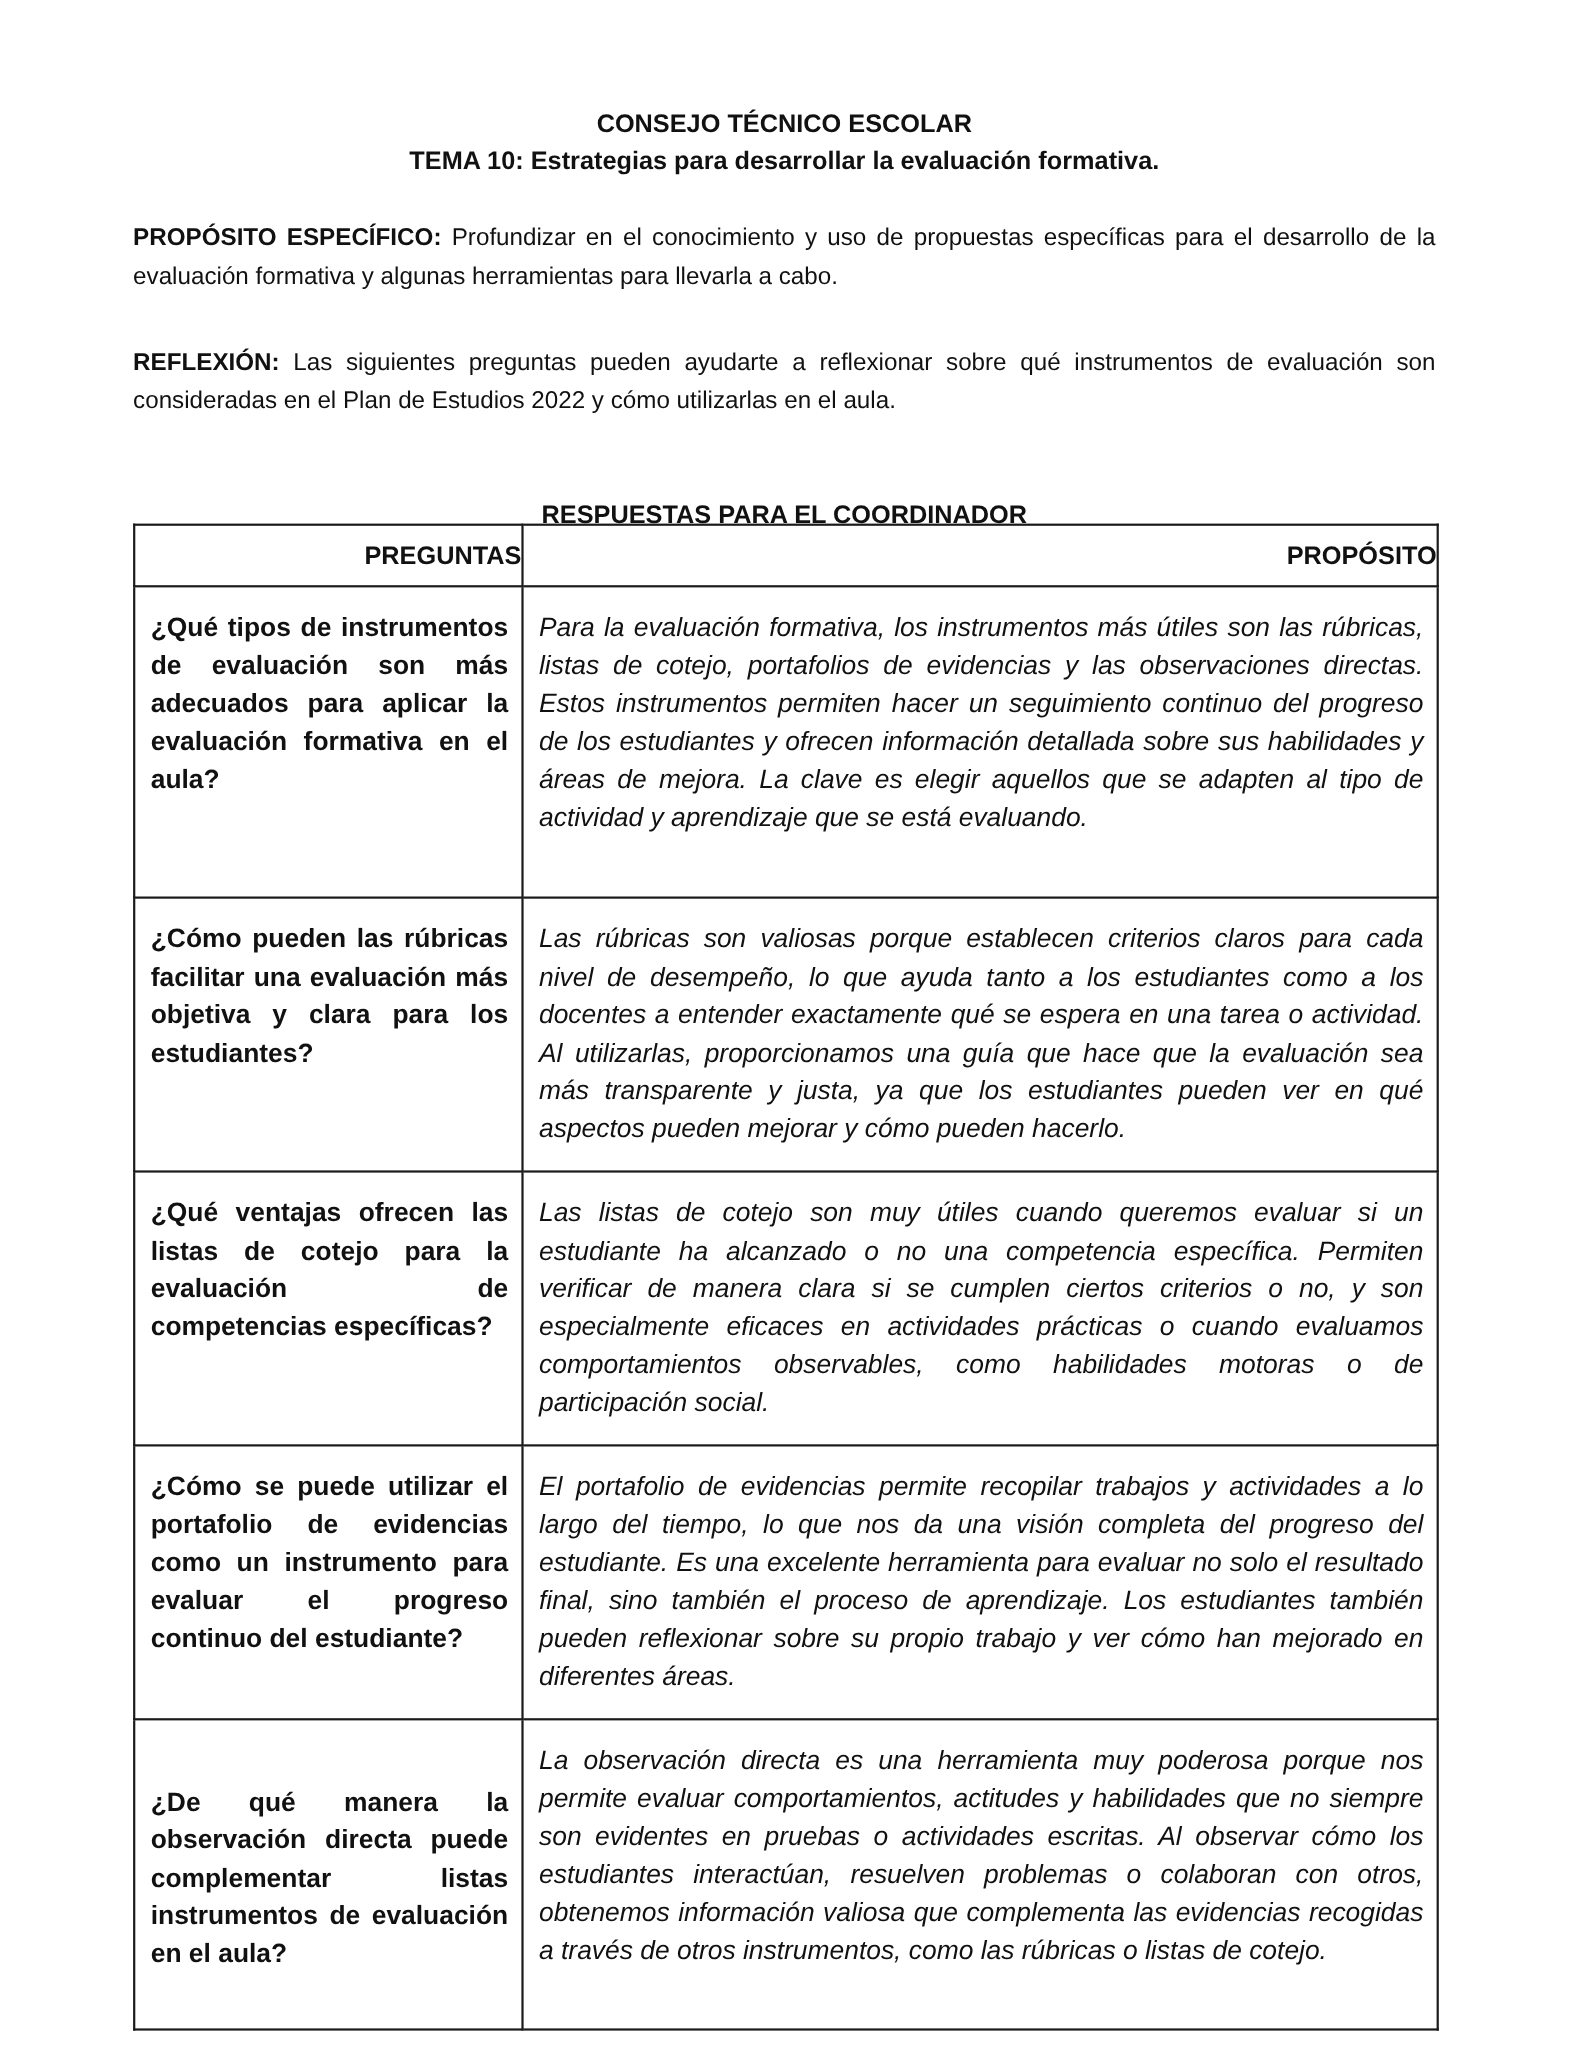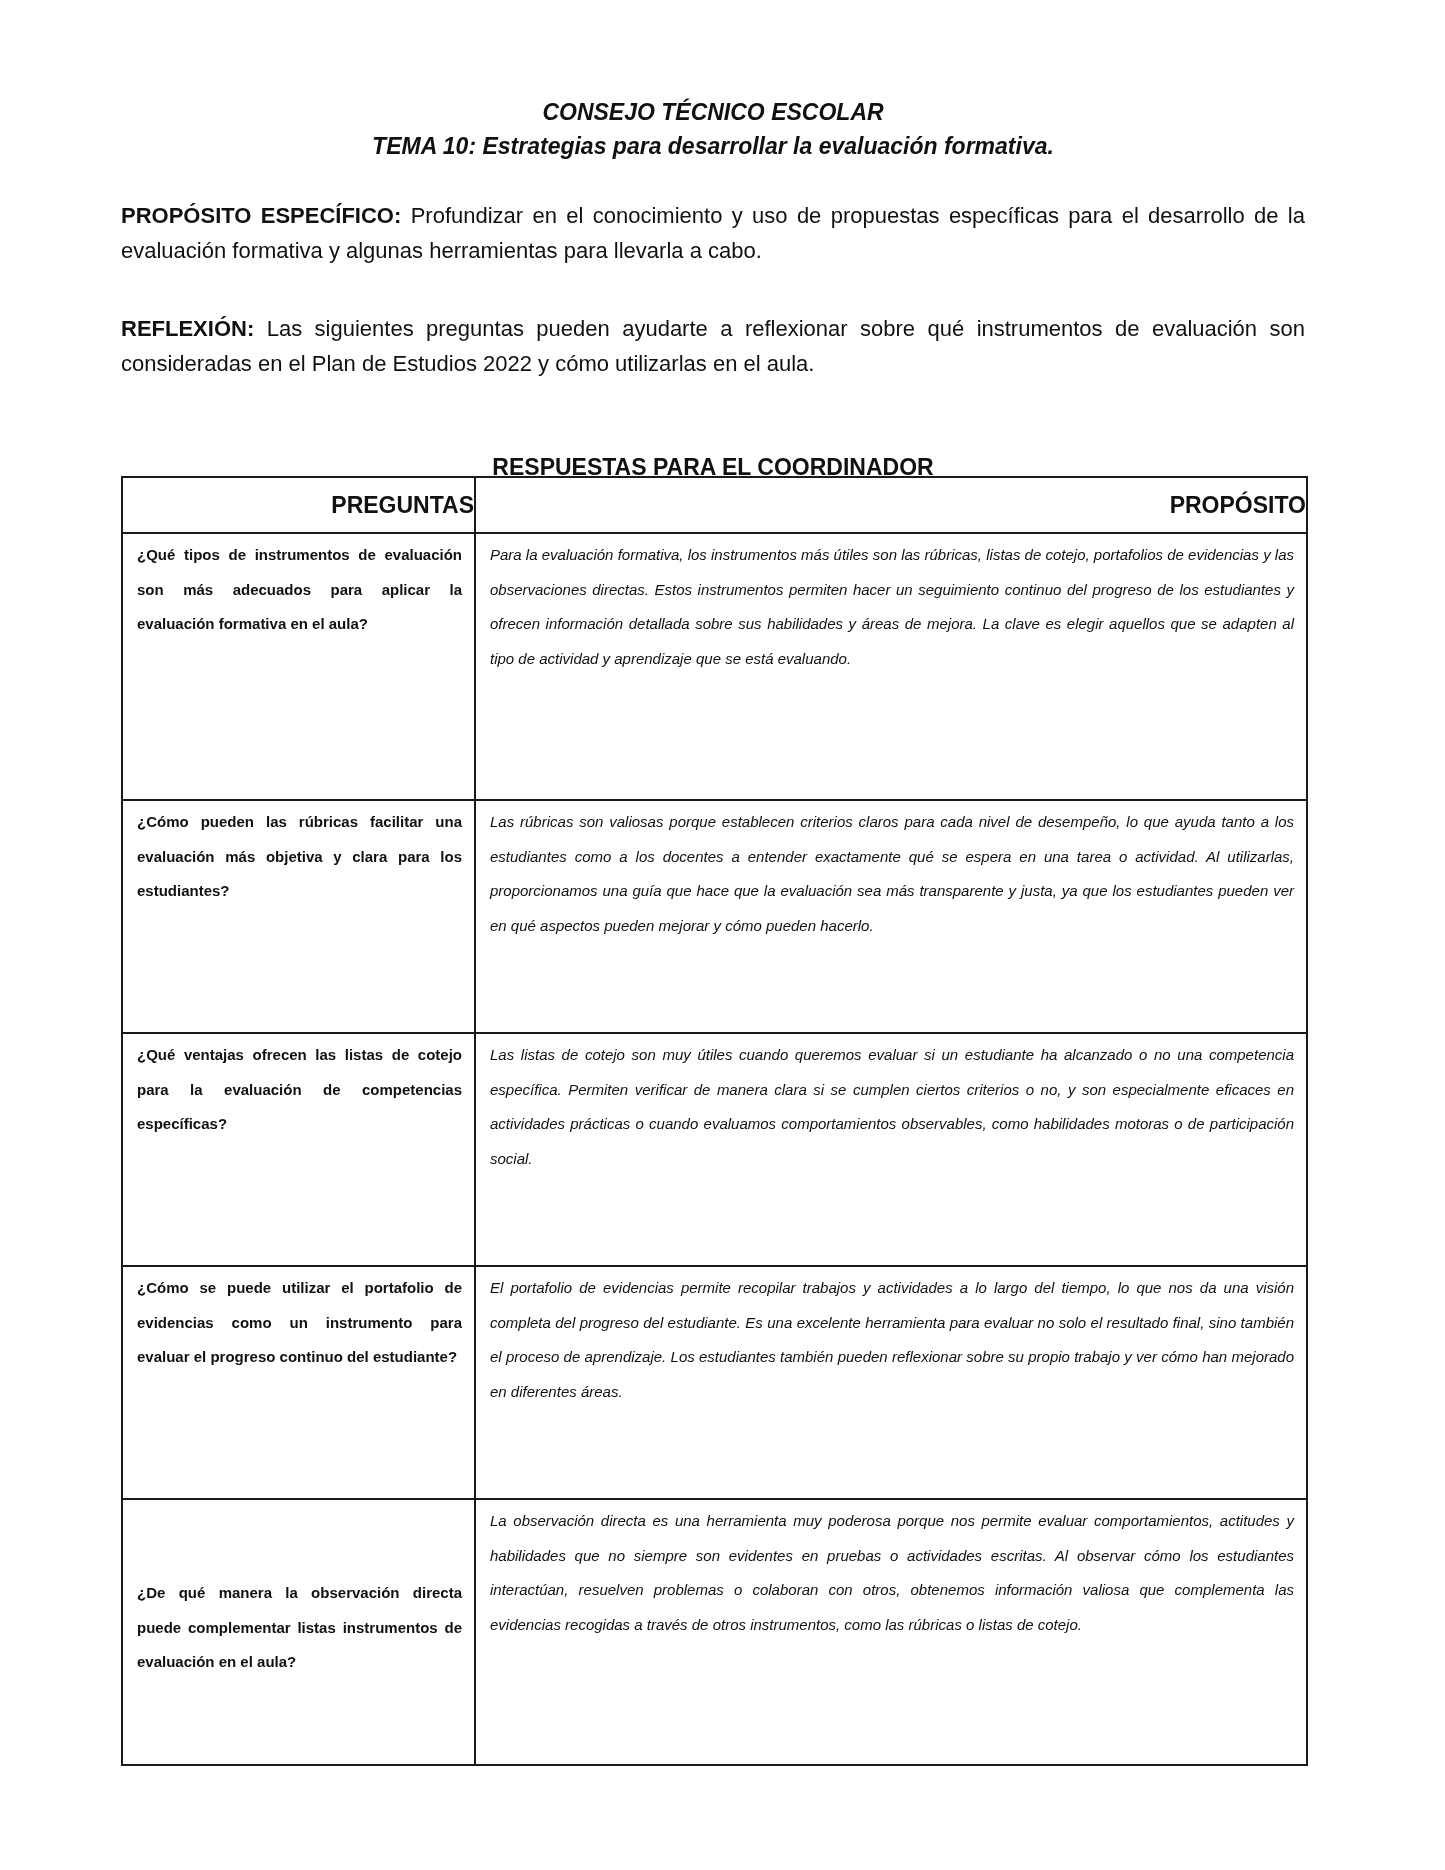--- a/index.html
+++ b/index.html
@@ -1,36 +1,36 @@
 <!DOCTYPE html>
 <html><head>
 <meta charset="utf-8">
 <style>
   html, body { margin: 0; padding: 0; background: #ffffff; }
   body { width: 1445px; height: 1870px; position: relative; overflow: hidden;
          font-family: "Liberation Sans", sans-serif; color: #111111; }
   .page { position: absolute; left: 121px; top: 0; width: 1184px; }
   .title { position: absolute; left: 0; width: 1184px; text-align: center;
-           font-weight: bold; font-size: 23px; line-height: 34px; font-style: italic; }
+           font-weight: bold; font-size: 23px; line-height: 34px; }
   .t1 { top: 95px; }
   .t2 { top: 129px; }
   .para { position: absolute; left: 0; width: 1184px; font-size: 22px;
           line-height: 35px; text-align: justify; text-align-last: left; }
   .p1 { top: 198px; }
   .p2 { top: 301px; margin-top: 10px; }
   .para b { font-weight: bold; }
   .subtitle { position: absolute; top: 406px; left: 0; width: 1184px;
               text-align: center; font-weight: bold; font-size: 23px; line-height: 34px; margin-top: 44px; }
   table { position: absolute; top: 476px; left: 0; width: 1185px;
           border-collapse: collapse; table-layout: fixed; }
   col.c1 { width: 353px; }
   col.c2 { width: 832px; }
   th, td { border: 2.5px solid #1a1a1a; vertical-align: middle; }
   th { height: 54px; font-weight: bold; font-size: 23px; text-align: right; padding: 0; }
-  td { font-size: 15px; line-height: 34.5px; padding: 4px 12px 12px 14px; }
+  td { font-size: 24px; line-height: 34.5px; padding: 20px 12px 12px 14px; }
   td.q { font-weight: bold; text-align: justify; text-align-last: left;
          vertical-align: top; }
   td.q.mid { vertical-align: middle; }
   td.a { font-style: italic; text-align: justify; text-align-last: left;
          vertical-align: top; padding-right: 12px; border-radius: 26px; }
   tr.r1 td { height: 249px; }
   tr.r2 td { height: 215px; }
   tr.r3 td { height: 215px; }
   tr.r4 td { height: 215px; }
   tr.r5 td { height: 248px; }

